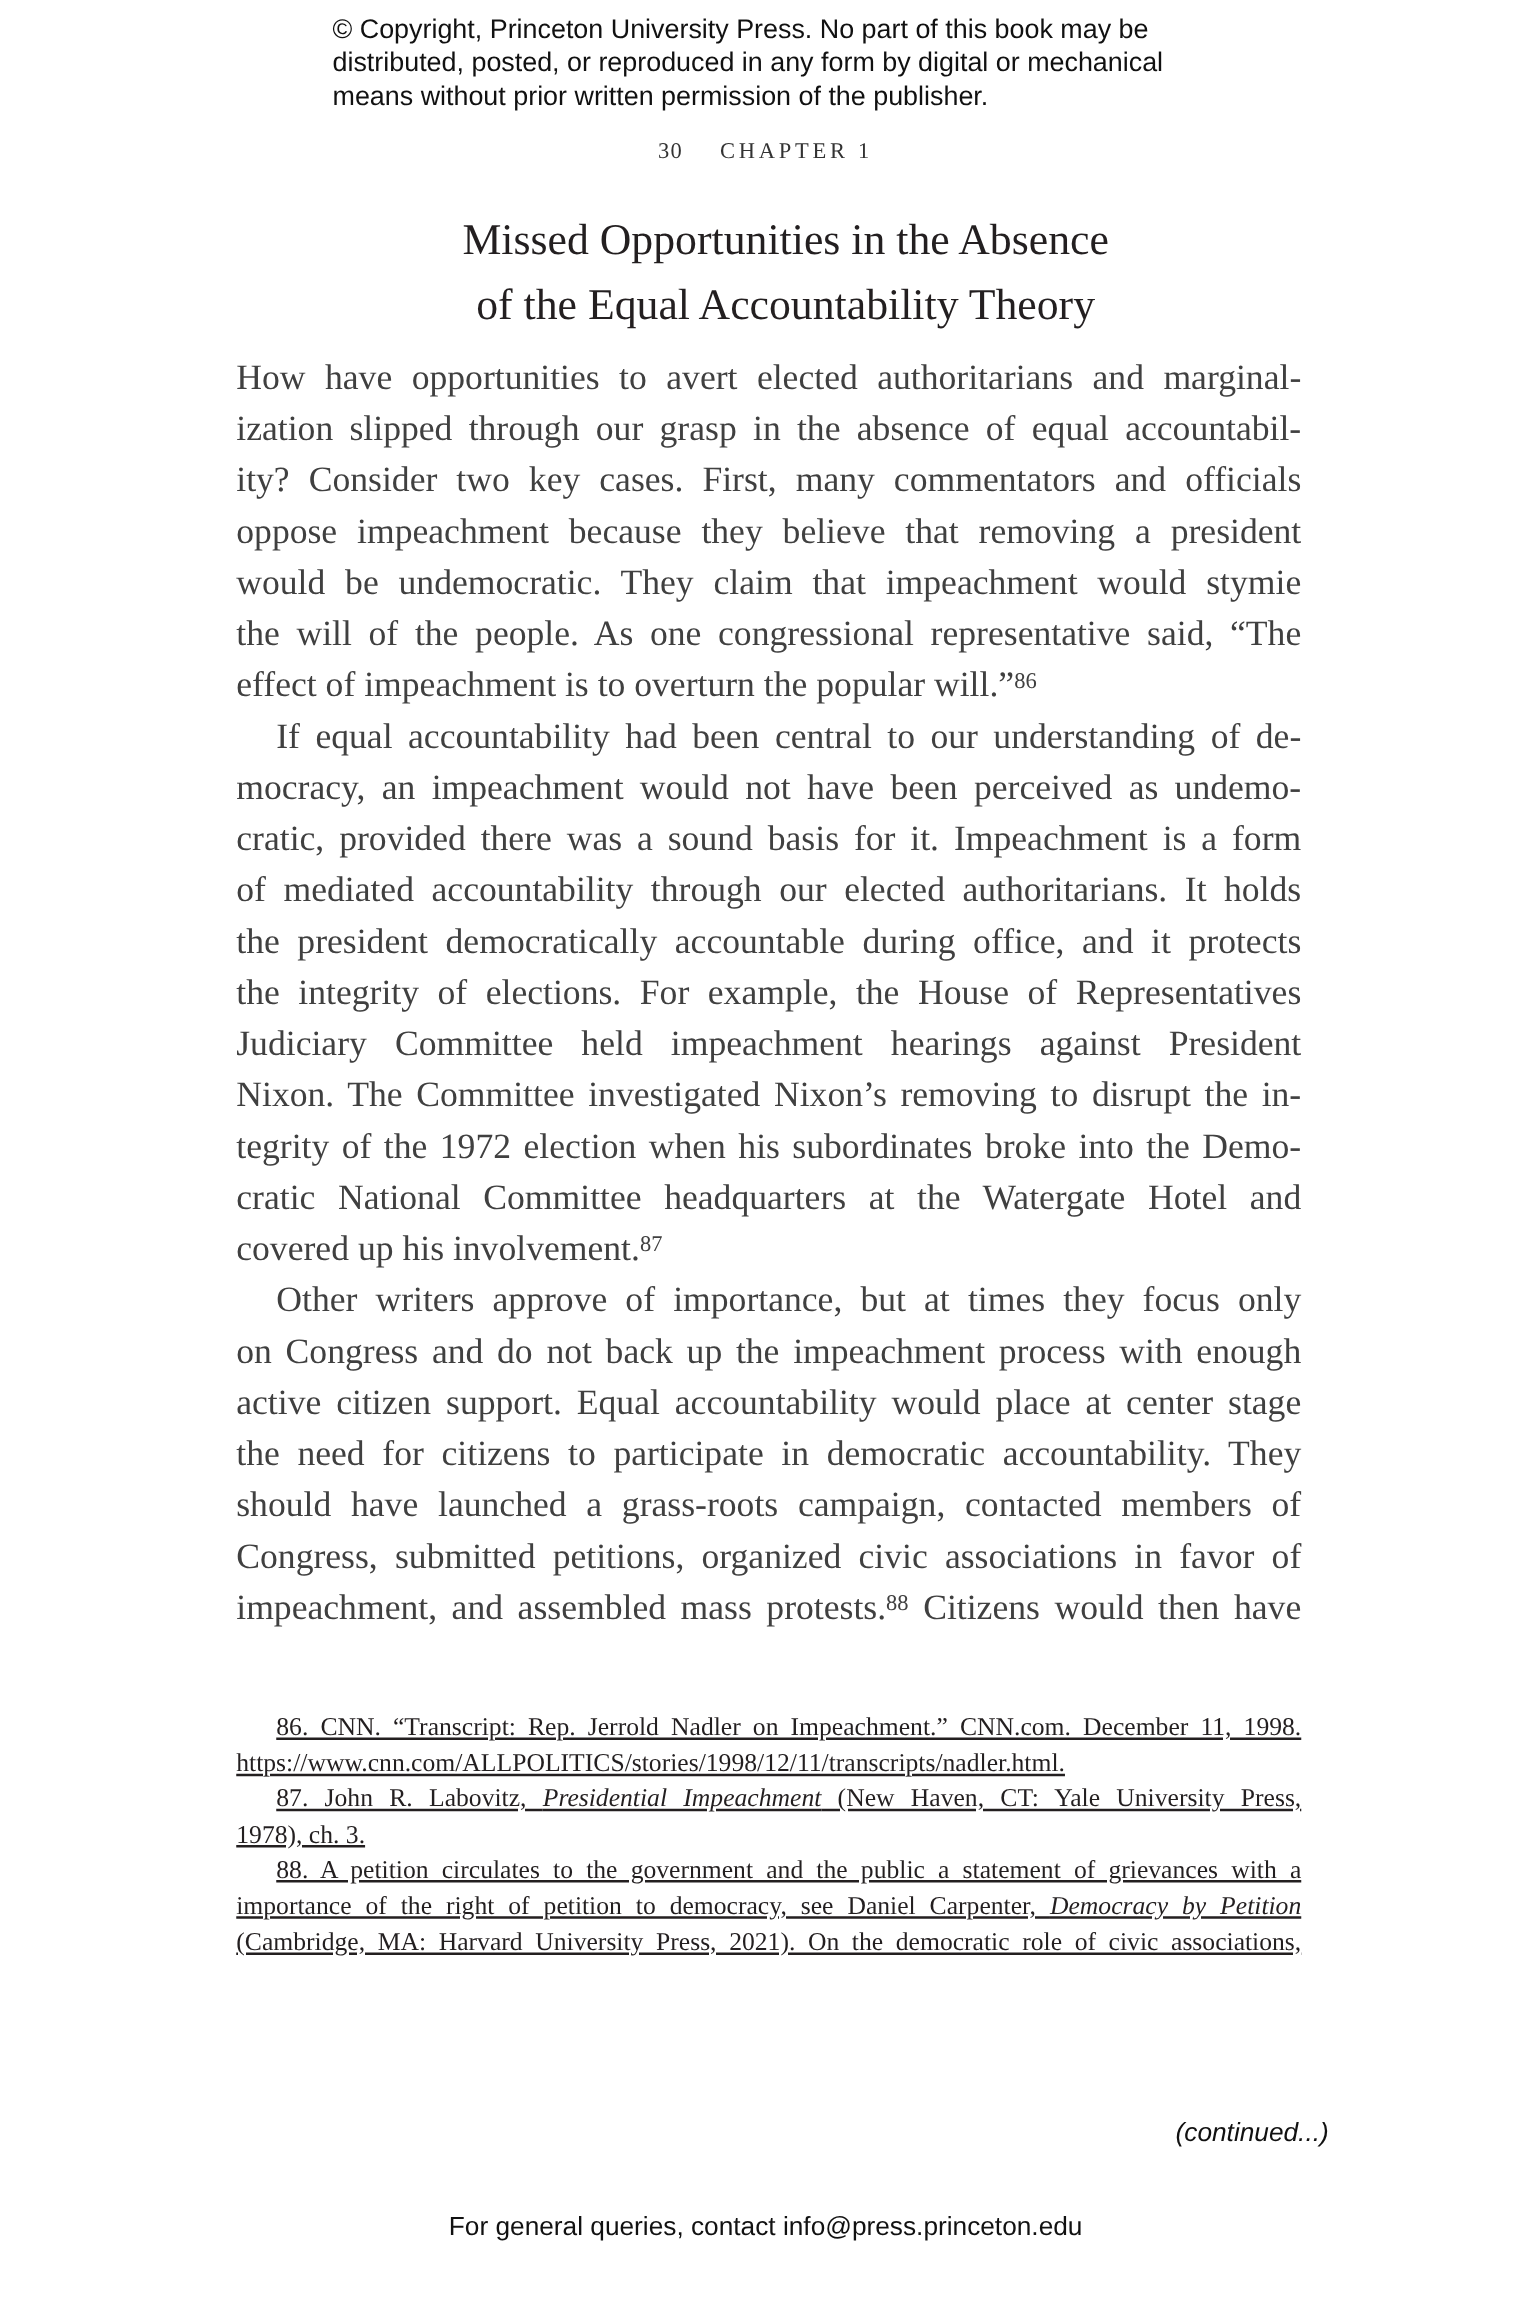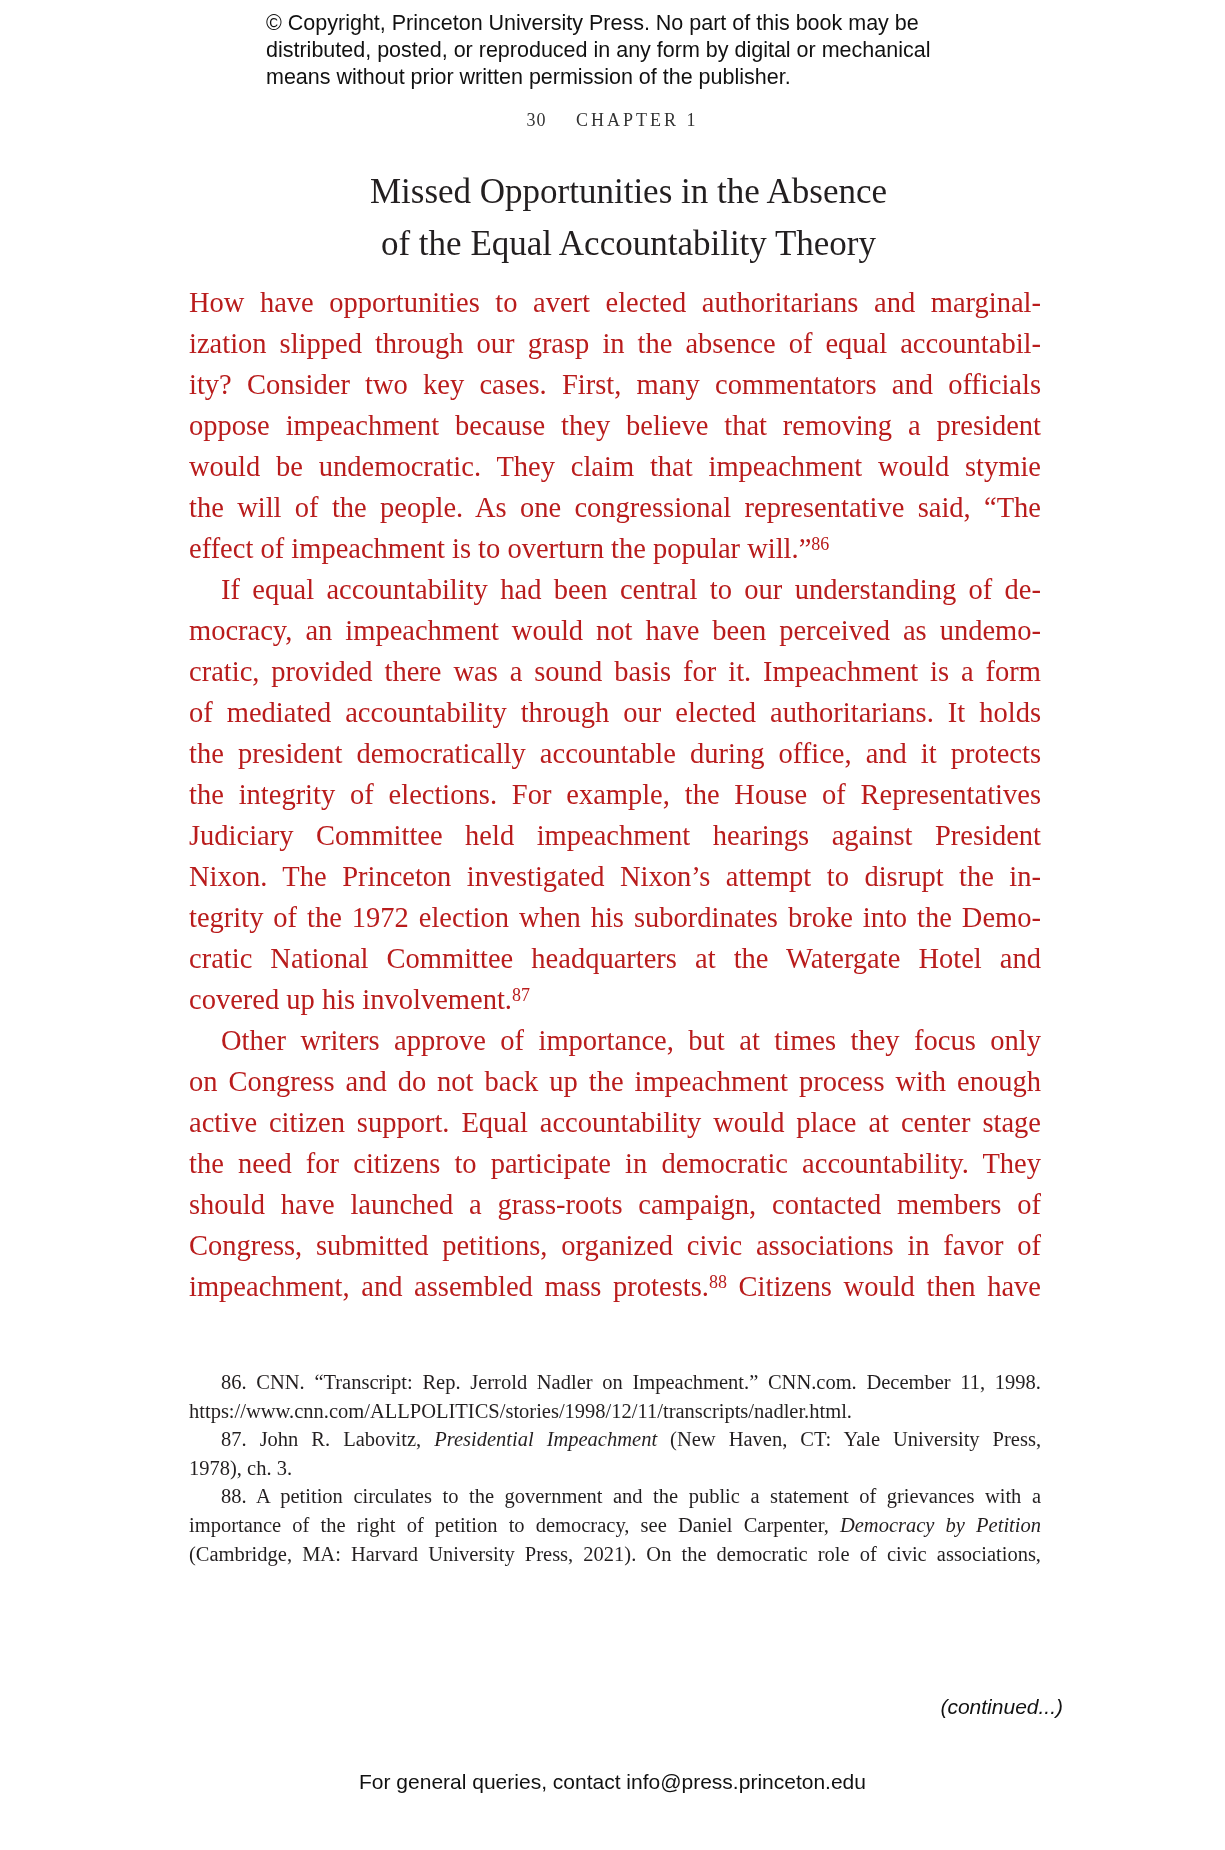--- a/index.html
+++ b/index.html
@@ -2,27 +2,27 @@
 <html><head>
 <meta charset="utf-8">
 <style>
   html, body { margin:0; padding:0; background:#ffffff; }
   body { width:1225px; height:1850px; position:relative; overflow:hidden; color:#231f20; }
   .copyright { position:absolute; left:266px; top:10px; width:760px; font-family:"Liberation Sans", sans-serif; font-size:21.5px; line-height:27px; color:#111; }
   .copyright div { white-space:nowrap; }
   .running-head { position:absolute; left:0; width:1225px; top:110px; text-align:center; font-family:"Liberation Serif", serif; font-size:18px; letter-spacing:3px; color:#333; }
   .running-head .pg { margin-right:22px; letter-spacing:1px; }
   .title { position:absolute; left:16px; width:1225px; top:166px; text-align:center; font-family:"Liberation Serif", serif; font-size:35px; line-height:52px; color:#231f20; }
-  .body { position:absolute; left:189px; top:282px; width:852px; font-family:"Liberation Serif", serif; font-size:28.5px; line-height:41px; color:#b91c1c; }
+  .body { position:absolute; left:189px; top:282px; width:852px; font-family:"Liberation Serif", serif; font-size:28.5px; line-height:41px; color:#404040; }
   .body .line { white-space:nowrap; text-align:justify; text-align-last:justify; height:41px; }
   .body .line.last { text-align-last:left; }
   .body .line.indent { padding-left:32px; }
   sup { font-size:18px; vertical-align:top; position:relative; top:-4px; }
   .notes { position:absolute; left:189px; top:1368px; width:852px; font-family:"Liberation Serif", serif; font-size:20.5px; line-height:28.6px; color:#231f20; }
-  .notes .line { white-space:nowrap; text-align:justify; text-align-last:justify; height:28.6px; }
+  .notes .line { white-space:nowrap; text-align:justify; text-align-last:justify; height:28.6px;text-decoration:underline; }
   .notes .line.last { text-align-last:left; }
   .notes .line.indent { padding-left:32px; }
   .continued { position:absolute; right:162px; top:1695px; font-family:"Liberation Sans", sans-serif; font-style:italic; font-size:21px; color:#111; }
   .footer { position:absolute; left:0; width:1225px; top:1770px; text-align:center; font-family:"Liberation Sans", sans-serif; font-size:21px; color:#111; }
 </style>
 </head>
 <body>
 
 <div class="copyright">
   <div>© Copyright, Princeton University Press. No part of this book may be</div>
@@ -48,21 +48,21 @@
   <div class="line"><span>would be undemocratic. They claim that impeachment would stymie</span></div>
   <div class="line"><span>the will of the people. As one congressional representative said, “The</span></div>
   <div class="line last"><span>effect of impeachment is to overturn the popular will.”</span><sup>86</sup></div>
   <div class="line indent"><span>If equal accountability had been central to our understanding of de-</span></div>
   <div class="line"><span>mocracy, an impeachment would not have been perceived as undemo-</span></div>
   <div class="line"><span>cratic, provided there was a sound basis for it. Impeachment is a form</span></div>
   <div class="line"><span>of mediated accountability through our elected authoritarians. It holds</span></div>
   <div class="line"><span>the president democratically accountable during office, and it protects</span></div>
   <div class="line"><span>the integrity of elections. For example, the House of Representatives</span></div>
   <div class="line"><span>Judiciary Committee held impeachment hearings against President</span></div>
-  <div class="line"><span>Nixon. The Princeton investigated Nixon’s attempt to disrupt the in-</span></div>
+  <div class="line"><span>Nixon. The Committee investigated Nixon’s removing to disrupt the in-</span></div>
   <div class="line"><span>tegrity of the 1972 election when his subordinates broke into the Demo-</span></div>
   <div class="line"><span>cratic National Committee headquarters at the Watergate Hotel and</span></div>
   <div class="line last"><span>covered up his involvement.</span><sup>87</sup></div>
   <div class="line indent"><span>Other writers approve of importance, but at times they focus only</span></div>
   <div class="line"><span>on Congress and do not back up the impeachment process with enough</span></div>
   <div class="line"><span>active citizen support. Equal accountability would place at center stage</span></div>
   <div class="line"><span>the need for citizens to participate in democratic accountability. They</span></div>
   <div class="line"><span>should have launched a grass-roots campaign, contacted members of</span></div>
   <div class="line"><span>Congress, submitted petitions, organized civic associations in favor of</span></div>
   <div class="line"><span>impeachment, and assembled mass protests.</span><sup>88</sup><span> Citizens would then have</span></div>

